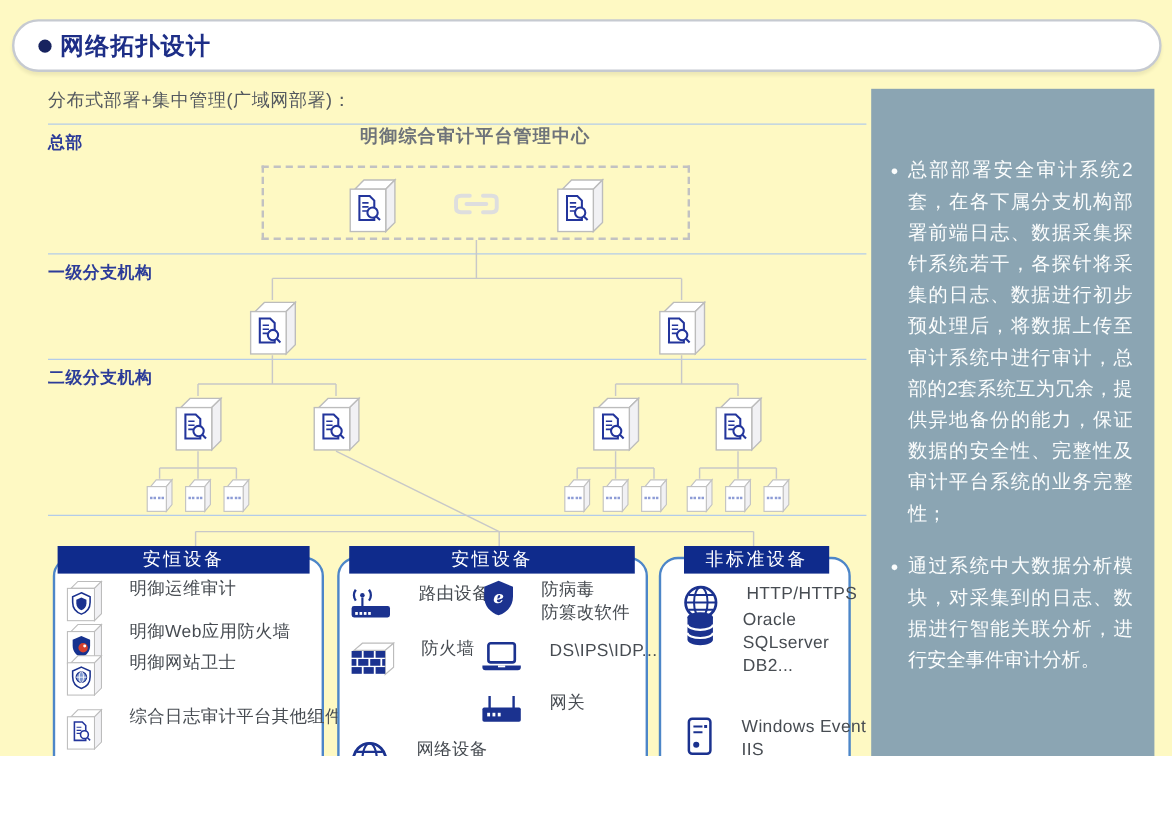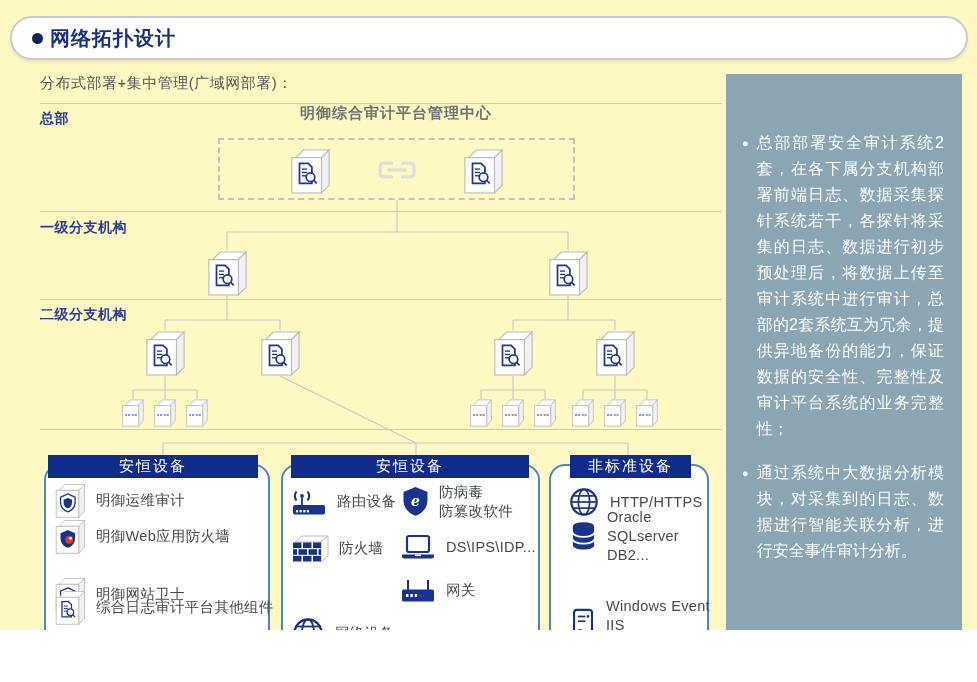--- a/index.html
+++ b/index.html
@@ -15,21 +15,21 @@
   
   .connectors{position:absolute;left:0;top:0;}
   .row-label{position:absolute;left:40px;font-size:14px;font-weight:bold;color:#2c3c99;letter-spacing:.5px;}
   .hq-title{position:absolute;left:216px;top:104px;width:360px;text-align:center;font-size:15px;color:#6e737a;letter-spacing:1px;font-weight:bold;}
   .dashed-box{position:absolute;left:218px;top:138px;width:357px;height:62px;border:2px dashed #c2c2c2;box-sizing:border-box;}
   .abs{position:absolute;}
   
   .group-box{position:absolute;top:464px;height:200px;background:#fff;border:2px solid #4d86c8;border-radius:16px;box-sizing:border-box;}
   .group-header{position:absolute;top:455px;height:23px;background:#0f2b8c;color:#ffffff;font-weight:normal;
                 font-size:15px;display:flex;align-items:center;justify-content:center;letter-spacing:2px;}
-  .group-item{position:absolute;display:flex;align-items:center;gap:10px;}
+  .group-item{position:absolute;display:flex;align-items:flex-start;gap:22px;}
   .item-label{font-size:14.5px;color:#474c52;line-height:1.3;white-space:pre-line;letter-spacing:.3px;}
   
   .sidebar{position:absolute;left:726px;top:74px;width:236px;height:588px;background:#8ba5b3;
            padding:56px 18px 0 16px;box-sizing:border-box;}
   .sb-bullet{display:flex;gap:8px;color:#fbfdfd;font-size:16px;line-height:26px;text-align:justify;}
   .sb-bullet + .sb-bullet{margin-top:18px;}
   .sb-dot{flex:0 0 auto;font-size:11px;line-height:26px;}
 </style>
 </head>
 <body>
@@ -187,21 +187,21 @@
     <svg width="32" height="37" viewBox="0 0 44 50">
       <use href="#cube3d"></use>
       <g transform="translate(8,15)">
         <path d="M11,1 L21,5.5 V12 C21,19 16.8,23.5 11,25.5 C5.2,23.5 1,19 1,12 V5.5 Z" fill="#16328f"></path>
         <circle cx="13" cy="14.5" r="5.4" fill="#d6402e"></circle>
         <circle cx="14.8" cy="12.4" r="1.7" fill="#ffffff"></circle>
       </g>
     </svg>
     <span class="item-label">明御Web应用防火墙</span>
   </div>
-  <div class="group-item" style="left:54px;top:576px">
+  <div class="group-item" style="left:54px;top:544px">
     <svg width="32" height="37" viewBox="0 0 44 50">
       <use href="#cube3d"></use>
       <g transform="translate(8,15)">
         <path d="M11,1 L21,5.5 V12 C21,19 16.8,23.5 11,25.5 C5.2,23.5 1,19 1,12 V5.5 Z" fill="#fff" stroke="#1b328f" stroke-width="1.8"></path>
         <circle cx="11" cy="12.5" r="6" fill="#8099cf" stroke="#1b328f" stroke-width="1.4"></circle>
         <ellipse cx="11" cy="12.5" rx="2.4" ry="6" fill="none" stroke="#ffffff" stroke-width="1"></ellipse>
         <line x1="5" y1="12.5" x2="17" y2="12.5" stroke="#ffffff" stroke-width="1"></line>
       </g>
     </svg>
     <span class="item-label">明御网站卫士</span>

